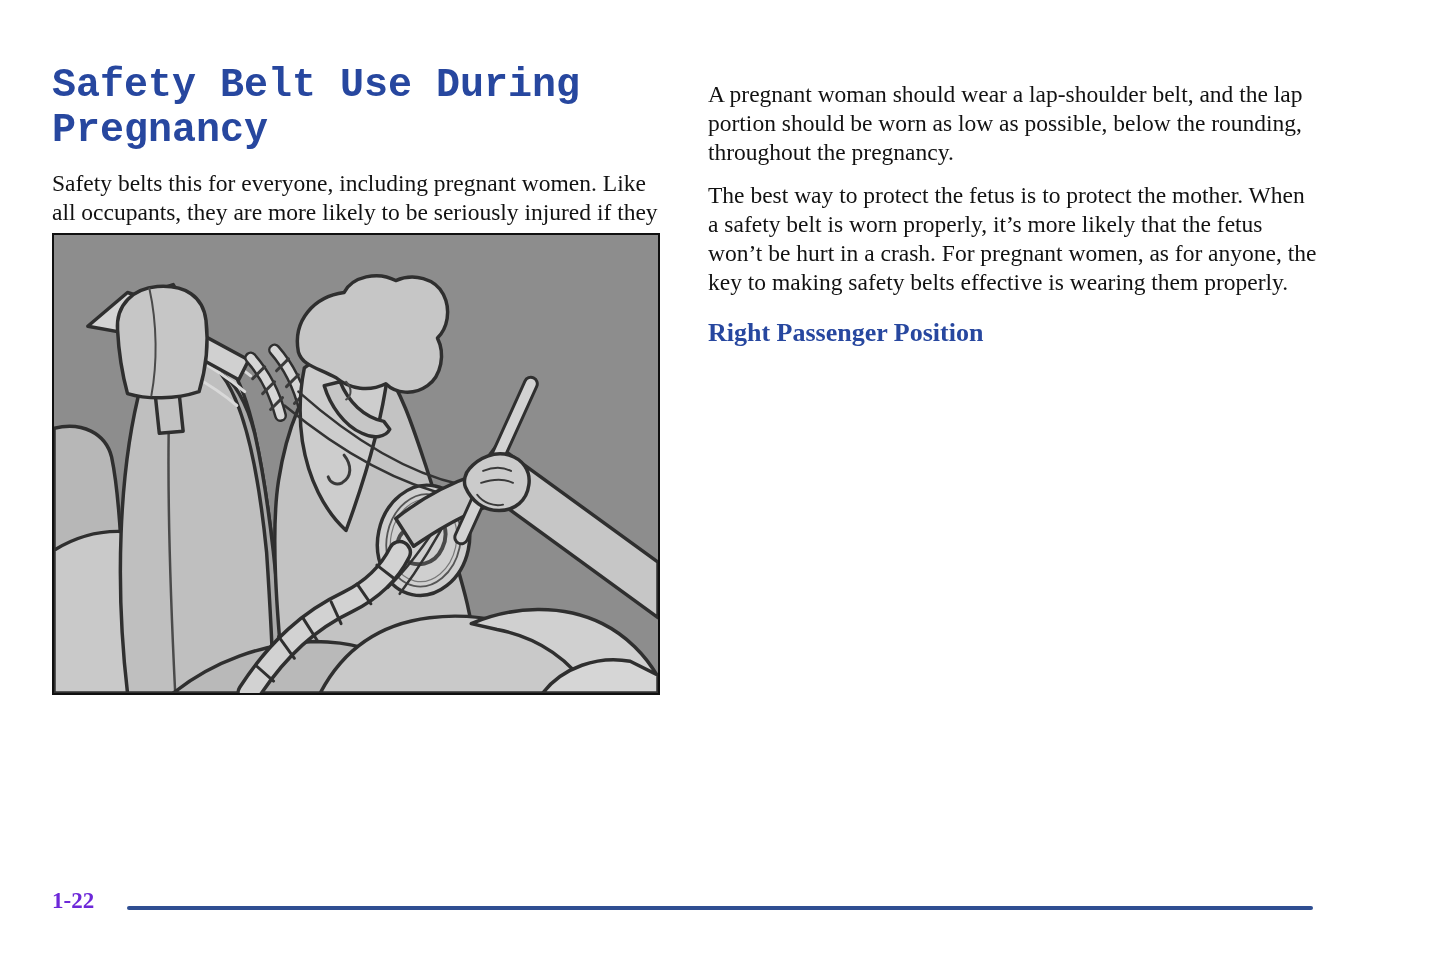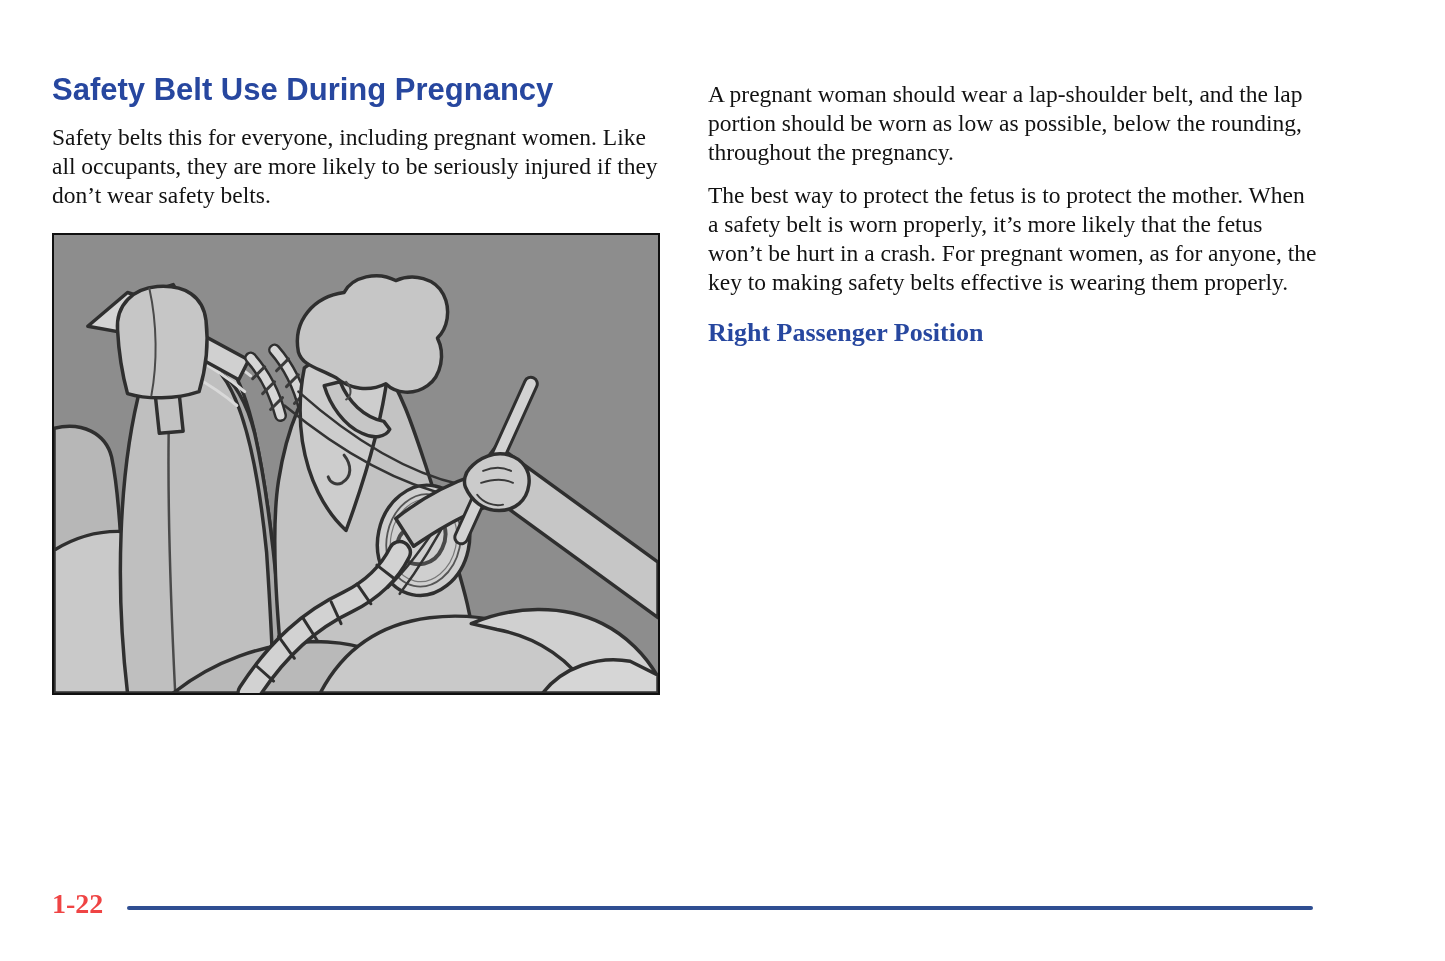--- a/index.html
+++ b/index.html
@@ -3,40 +3,40 @@
 <meta charset="utf-8">
 <style>
   html,body{margin:0;padding:0;}
   body{
     width:1445px;height:961px;position:relative;background:#ffffff;
     font-family:"Liberation Serif", serif;color:#121212;overflow:hidden;
   }
   .col-left{position:absolute;left:52px;top:60px;width:606px;}
   .col-right{position:absolute;left:708px;top:60px;width:612px;margin-top:20px;}
   h1.sect{
-    font-family:Liberation Sans, sans-serif;font-weight:bold;
-    font-size:31px;line-height:1.12;color:#27479f;margin:13px 0 15px 0;
+    font-family:Liberation Mono, monospace;font-weight:bold;
+    font-size:40px;line-height:1.12;color:#27479f;margin:4px 0 15px 0;
   }
   h2.sect{
     font-family:"Liberation Serif", serif;font-weight:bold;
     font-size:26px;line-height:1.12;color:#27479f;margin:21px 0 12px 0;
   }
   p.body{
     font-size:23.5px;line-height:29px;margin:0 0 14px 0;color:#121212;
     font-family:"Liberation Serif", serif;
   }
   .figure-frame{
     position:absolute;left:52px;top:233px;width:608px;height:462px;
     border:2.5px solid #101010;box-sizing:border-box;background:#8d8d8d;
   }
   .figure-frame svg{display:block;width:100%;height:100%;}
   .footer-pageno{
     position:absolute;left:52px;top:888px;
     font-family:"Liberation Serif", serif;font-weight:bold;
-    font-size:28px;color:#ef4444;
+    font-size:23px;color:#6d28d9;
   }
   .footer-rule{
     position:absolute;left:127px;top:906px;width:1186px;height:4px;
     background:#2f4e92;border-radius:2px;
   }
 </style>
 </head>
 <body>
 
 <div class="col-left">

